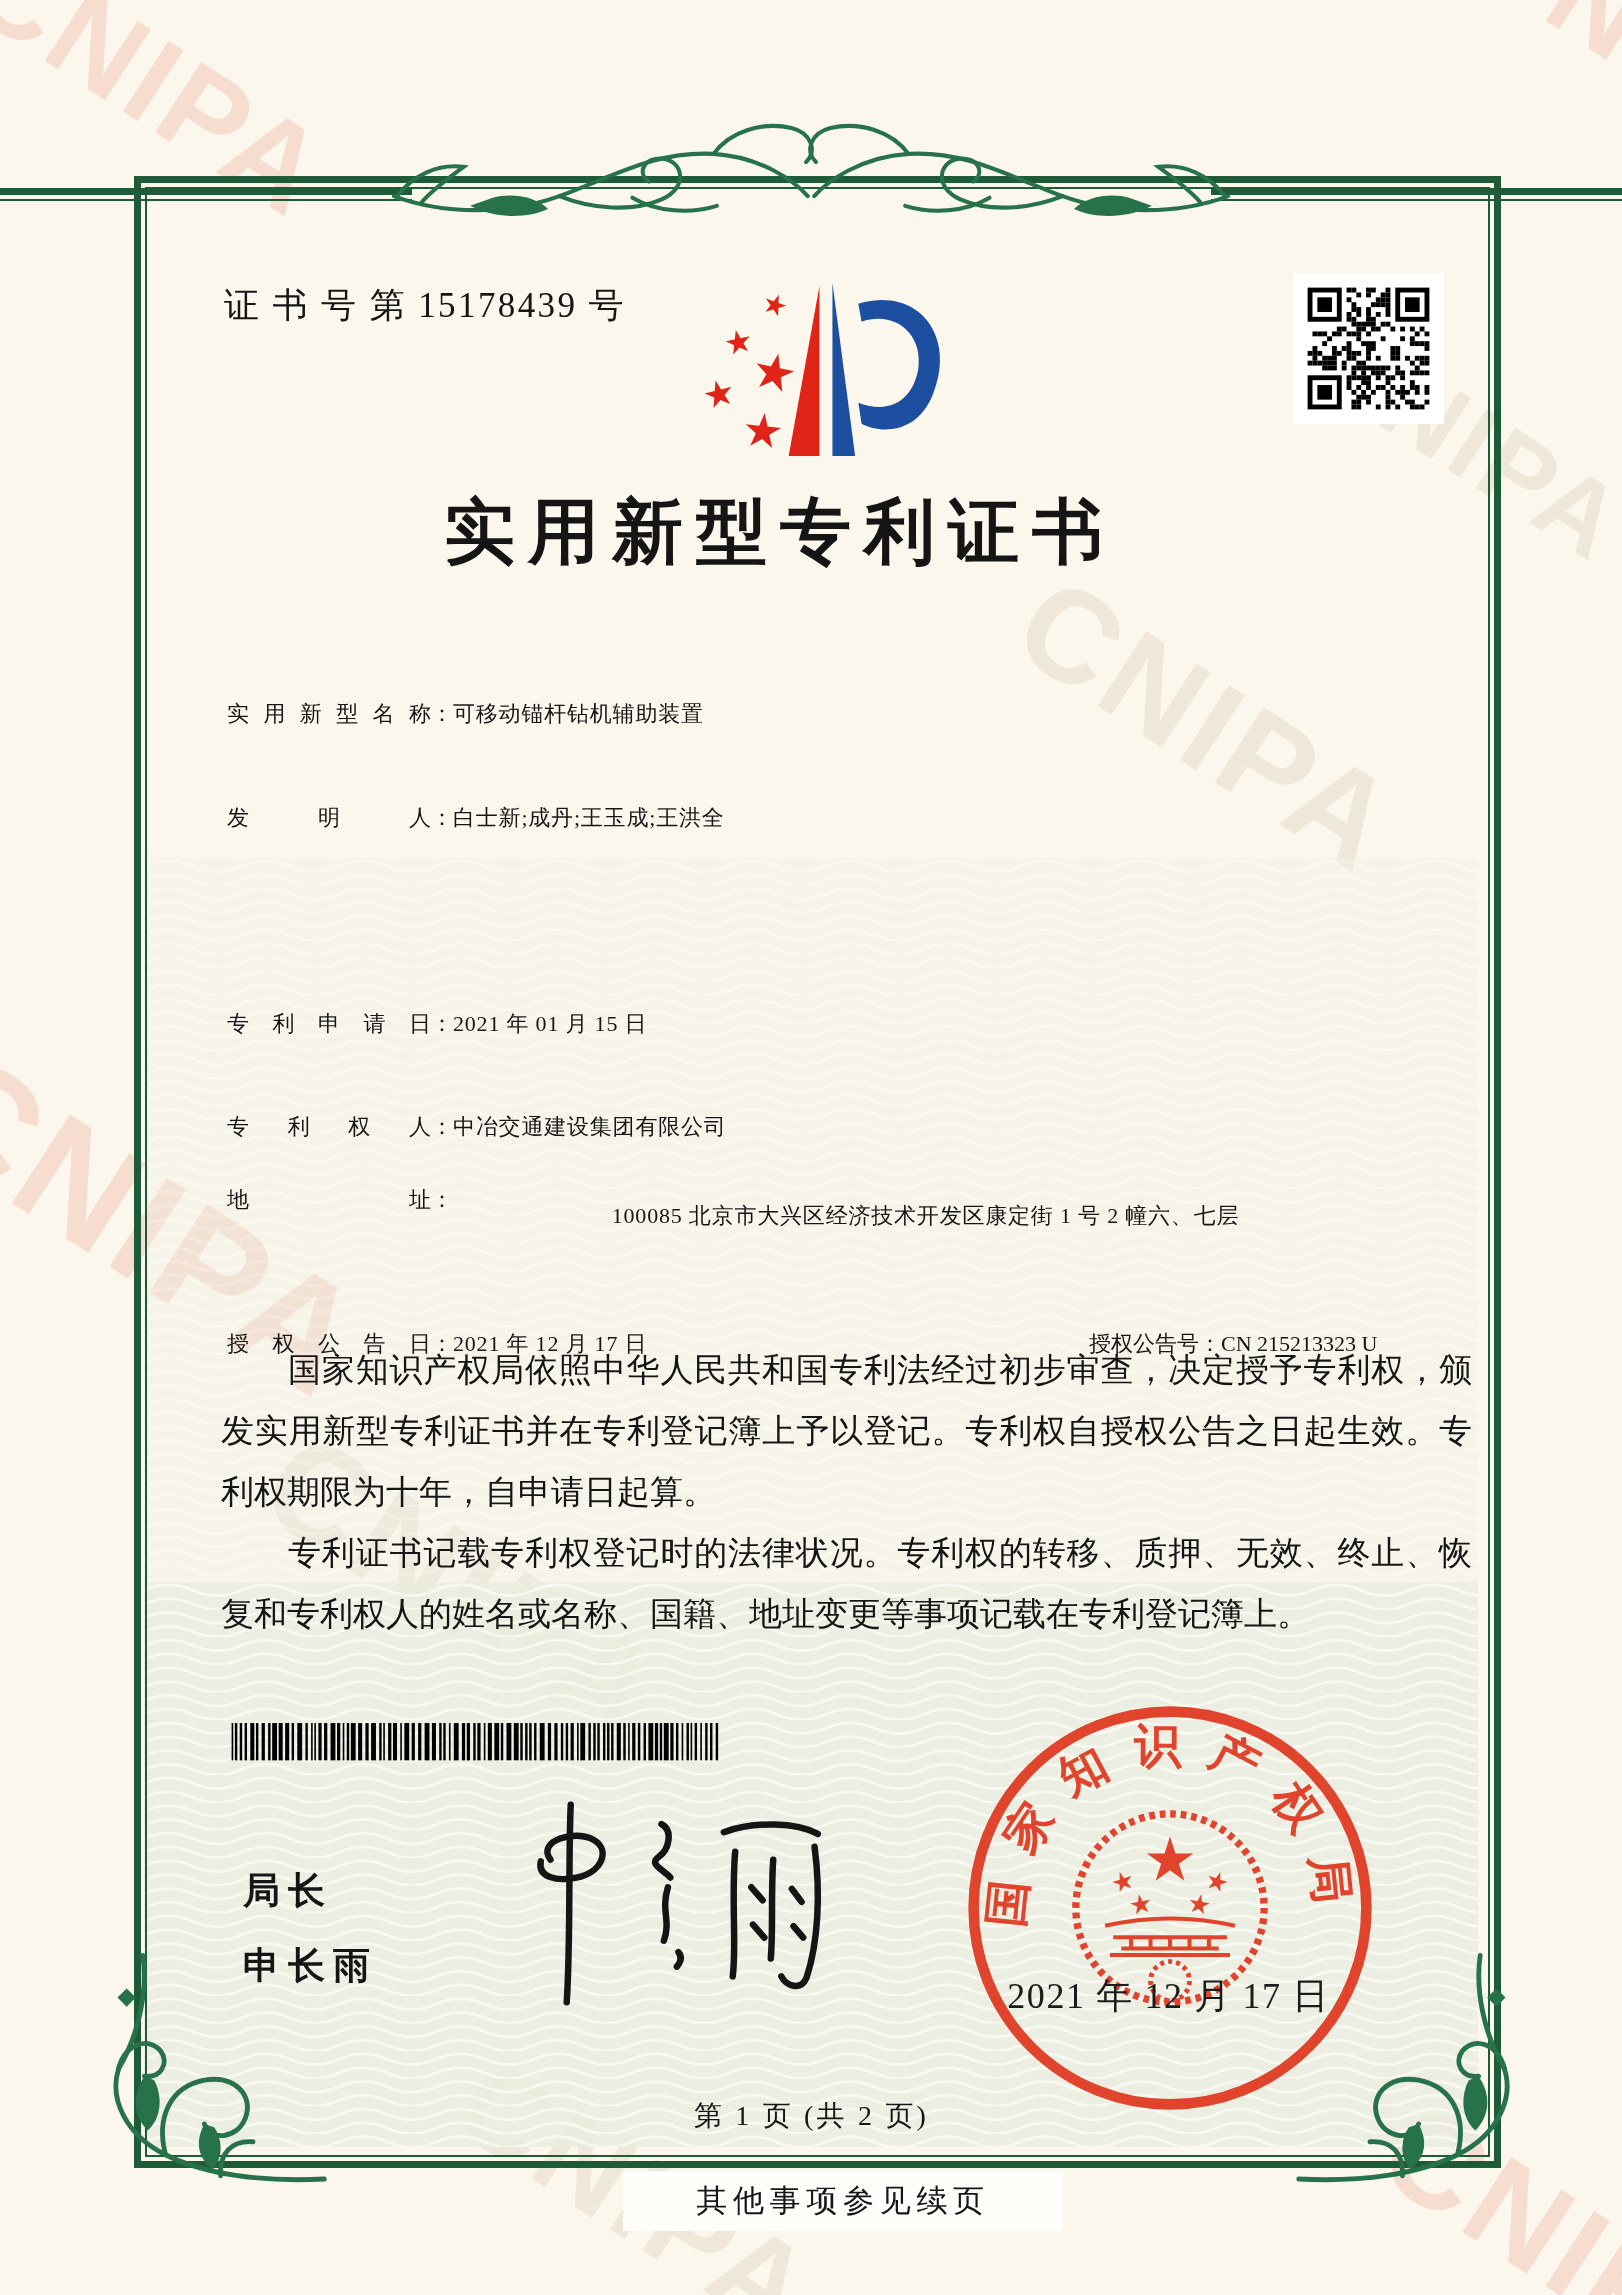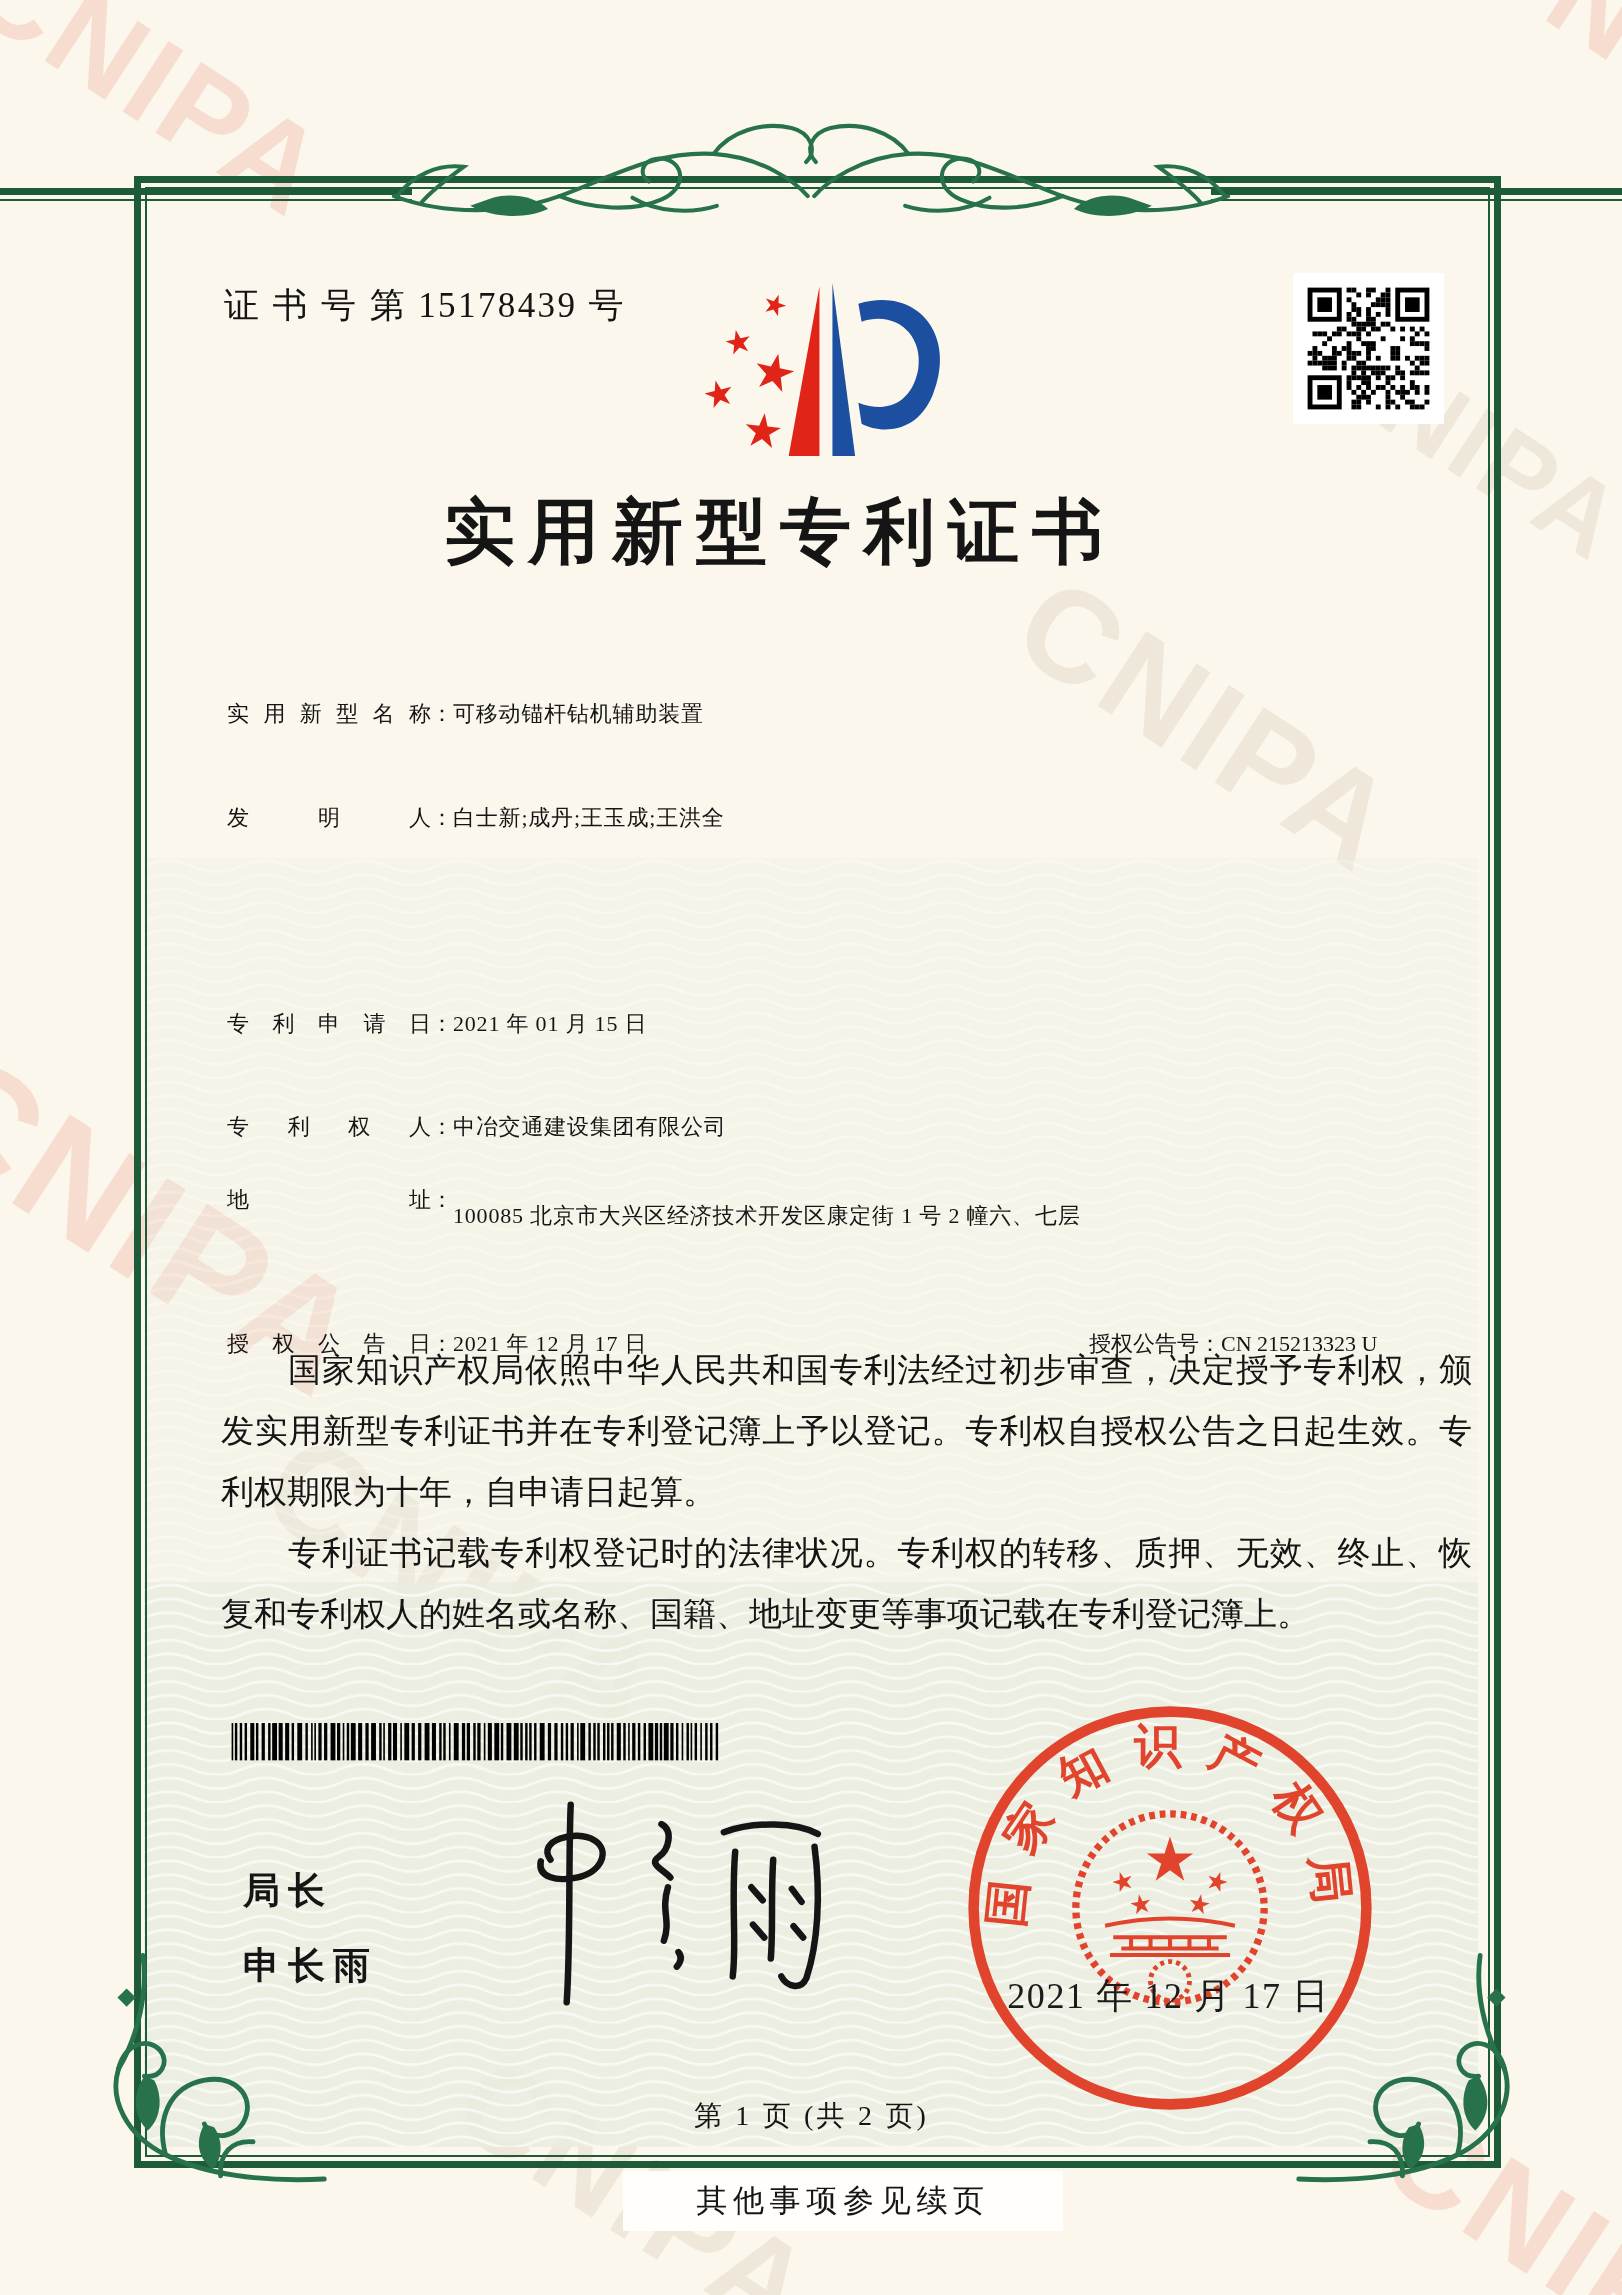--- a/index.html
+++ b/index.html
@@ -55,21 +55,21 @@
   .logo{position:absolute;left:696px;top:239px;z-index:4;}
   .qr{position:absolute;left:1293px;top:273px;width:151px;height:151px;background:#fff;z-index:4;}
   .title{position:absolute;left:12px;top:485px;width:1536px;text-align:center;
          font-size:71px;font-weight:bold;letter-spacing:13px;z-index:4;}
 
   
   .row{position:absolute;left:227px;font-size:22px;z-index:4;white-space:nowrap;}
   .row .lab{display:inline-block;width:204px;text-align:justify;text-align-last:justify;vertical-align:top;}
   .row .val{display:inline-block;vertical-align:top;letter-spacing:0.8px;}
   .row.wrap{white-space:normal;}
-  .row.wrap .val{width:945px;line-height:62px;}
+  .row.wrap .val{width:945px;line-height:62px;text-align:center;}
   .r1{top:699px;} .r2{top:803px;} .r3{top:906px;} .r4{top:1009px;}
   .r5{top:1112px;} .r6{top:1185px;}
   .r7{top:1289px;margin-top:40px;}
   .grant2{position:absolute;left:862px;top:0;}
 
   
   .paras{position:absolute;left:221px;top:1340px;width:1251px;font-size:33px;
          line-height:61px;text-align:justify;z-index:4;}
   .paras p{margin:0;text-indent:67px;}
 

